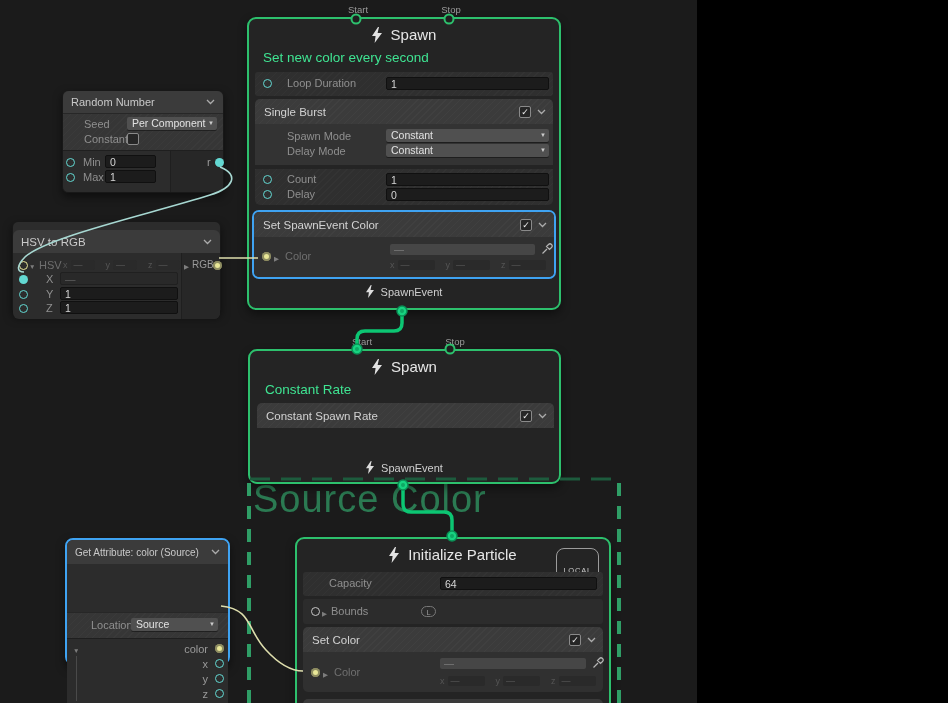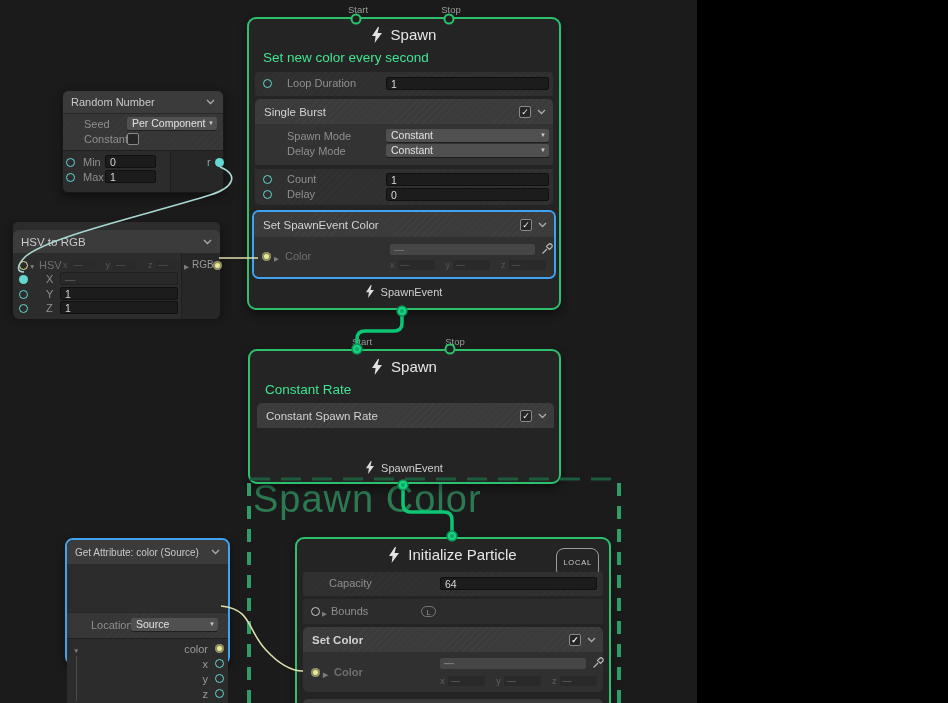--- a/index.html
+++ b/index.html
@@ -64,34 +64,34 @@
          align-items:center;padding:0 8px;color:#c9c9c9;font-size:11.5px;}
   .ohead .sp{flex:1;}
   .osettings{position:relative;background:#363636;border-top:1px solid #272727;border-bottom:1px solid #1f1f1f;
          background-image:repeating-linear-gradient(135deg,rgba(255,255,255,.02) 0 1px,transparent 1px 5px);}
   .oports{position:relative;background:#2c2c2c;border-radius:0 0 6px 6px;}
   .ostrip{position:absolute;top:0;bottom:0;right:0;background:#272727;border-left:1px solid #1f1f1f;
           border-radius:0 0 6px 0;}
   .olbl{position:absolute;color:#9a9a9a;font-size:11px;white-space:nowrap;}
 
   .badge{position:absolute;border:1px solid #9c9c9c;border-radius:8px;color:#cccccc;font-size:7.5px;
-         letter-spacing:.8px;padding:10px 6px;line-height:8px;}
+         letter-spacing:.8px;padding:18px 6px;line-height:8px;}
   .lbadge{position:absolute;border:1px solid #787878;border-radius:7px;color:#9a9a9a;font-size:7.5px;
           width:15px;height:11px;text-align:center;line-height:11px;box-sizing:border-box;}
   .gline{position:absolute;width:1px;background:#4a4a4a;}
   svg.icon{display:block;}
   .overlay{position:absolute;left:0;top:0;pointer-events:none;}
 </style>
 </head>
 <body>
 
 <div class="stage">
   <div class="canvas"></div>
 
-  <div class="group-title">Spawn Color</div>
+  <div class="group-title">Source Color</div>
 
   <div class="op" style="left:62px;top:90px;width:160px;height:101px;">
     <div class="ohead">
       <span style="font-size:11px;">Random Number</span>
       <span class="sp"></span>
       <span>
           <svg class="icon" width="9" height="6">
             <polyline points="1,1 4.5,4.5 8,1" fill="none" stroke="#ababab" stroke-width="1.3"></polyline>
           </svg>
         </span>
@@ -327,21 +327,21 @@
       <span class="lbl" style="left:26px;top:5px;">Capacity</span>
       <span class="val" style="left:137px;top:5px;width:157px;">64</span>
     </div>
     <div class="prow" style="left:6px;top:60px;width:300px;height:25px;background:#2c2c2c;">
       <span class="p g" style="left:8px;top:8px;"></span>
       <span class="tri" style="left:19px;top:10px;">▶</span>
       <span class="lbl" style="left:28px;top:6px;">Bounds</span>
       <span class="lbadge" style="left:118px;top:7px;">L</span>
     </div>
 
-    <div class="block" style="left:6px;top:88px;width:300px;height:65px;font-weight:bold;">
+    <div class="block" style="left:6px;top:88px;width:300px;height:65px;">
       <div class="bhead">
         <span>Set Color</span>
         <span class="sp"></span>
         <span class="cb" style="position:static;margin-right:6px;">✓</span>
         <span>
             <svg class="icon" width="9" height="6">
               <polyline points="1,1 4.5,4.5 8,1" fill="none" stroke="#ababab" stroke-width="1.3"></polyline>
             </svg>
           </span>
       </div>

